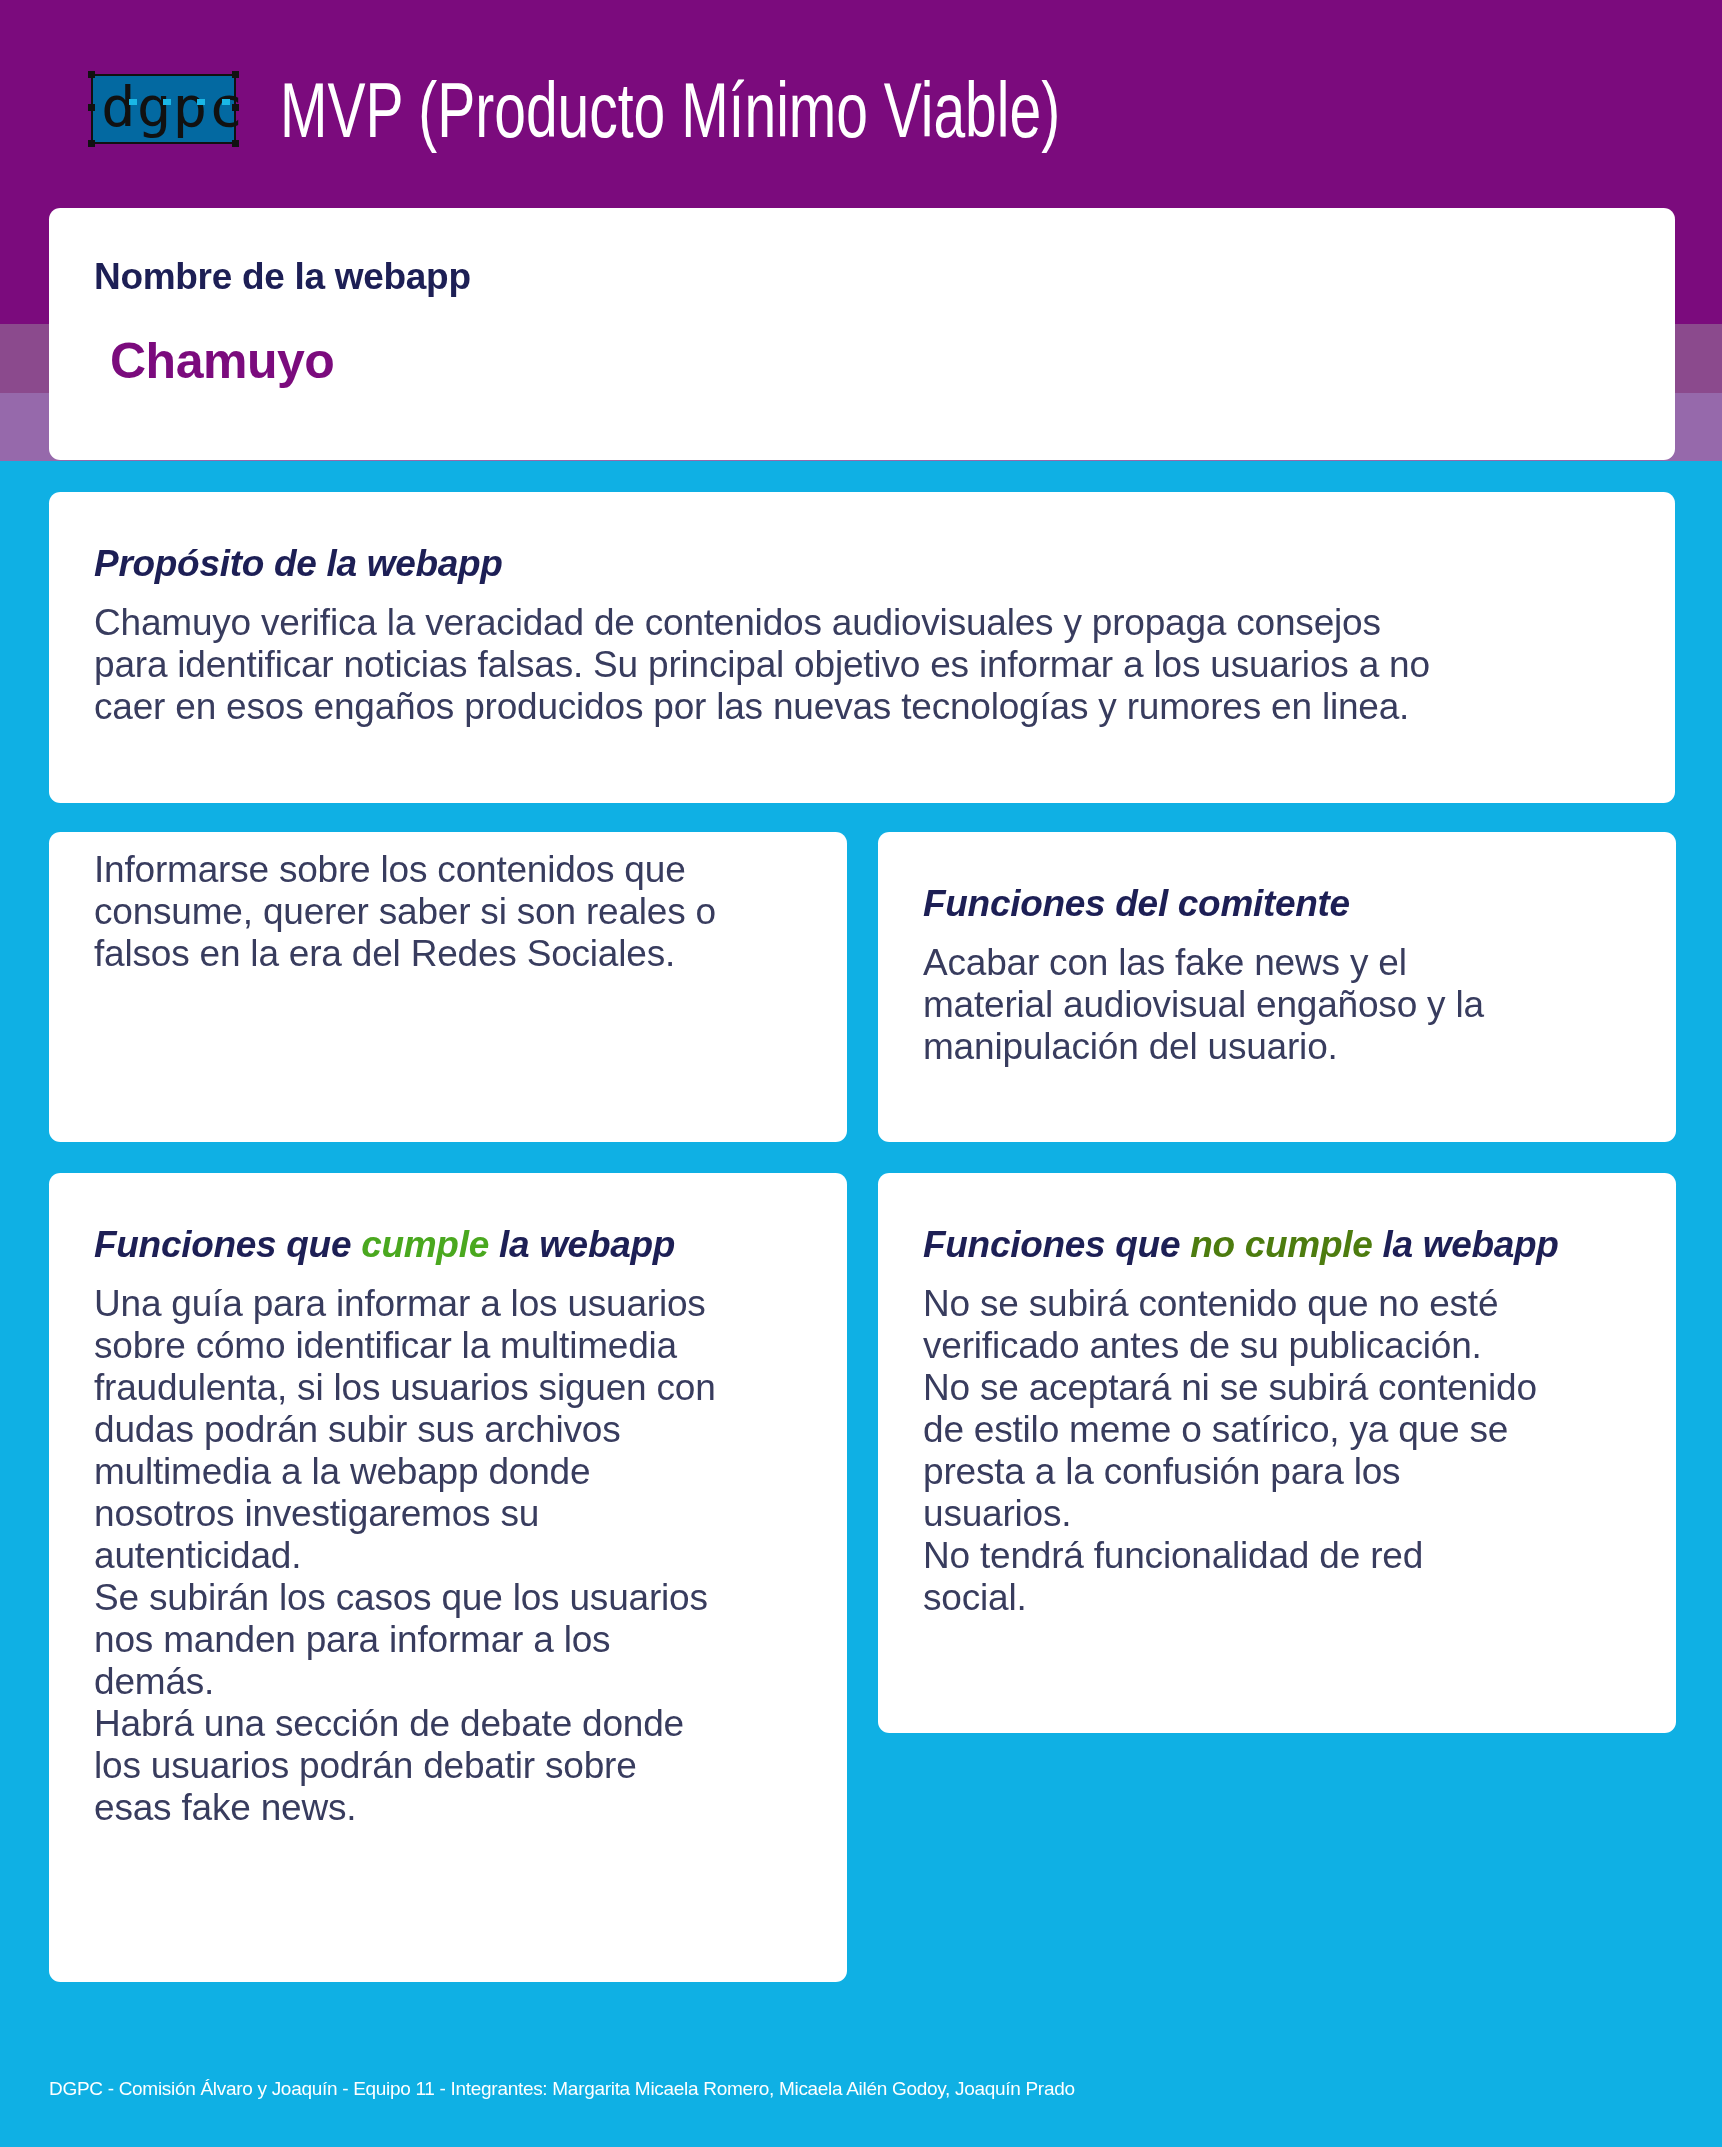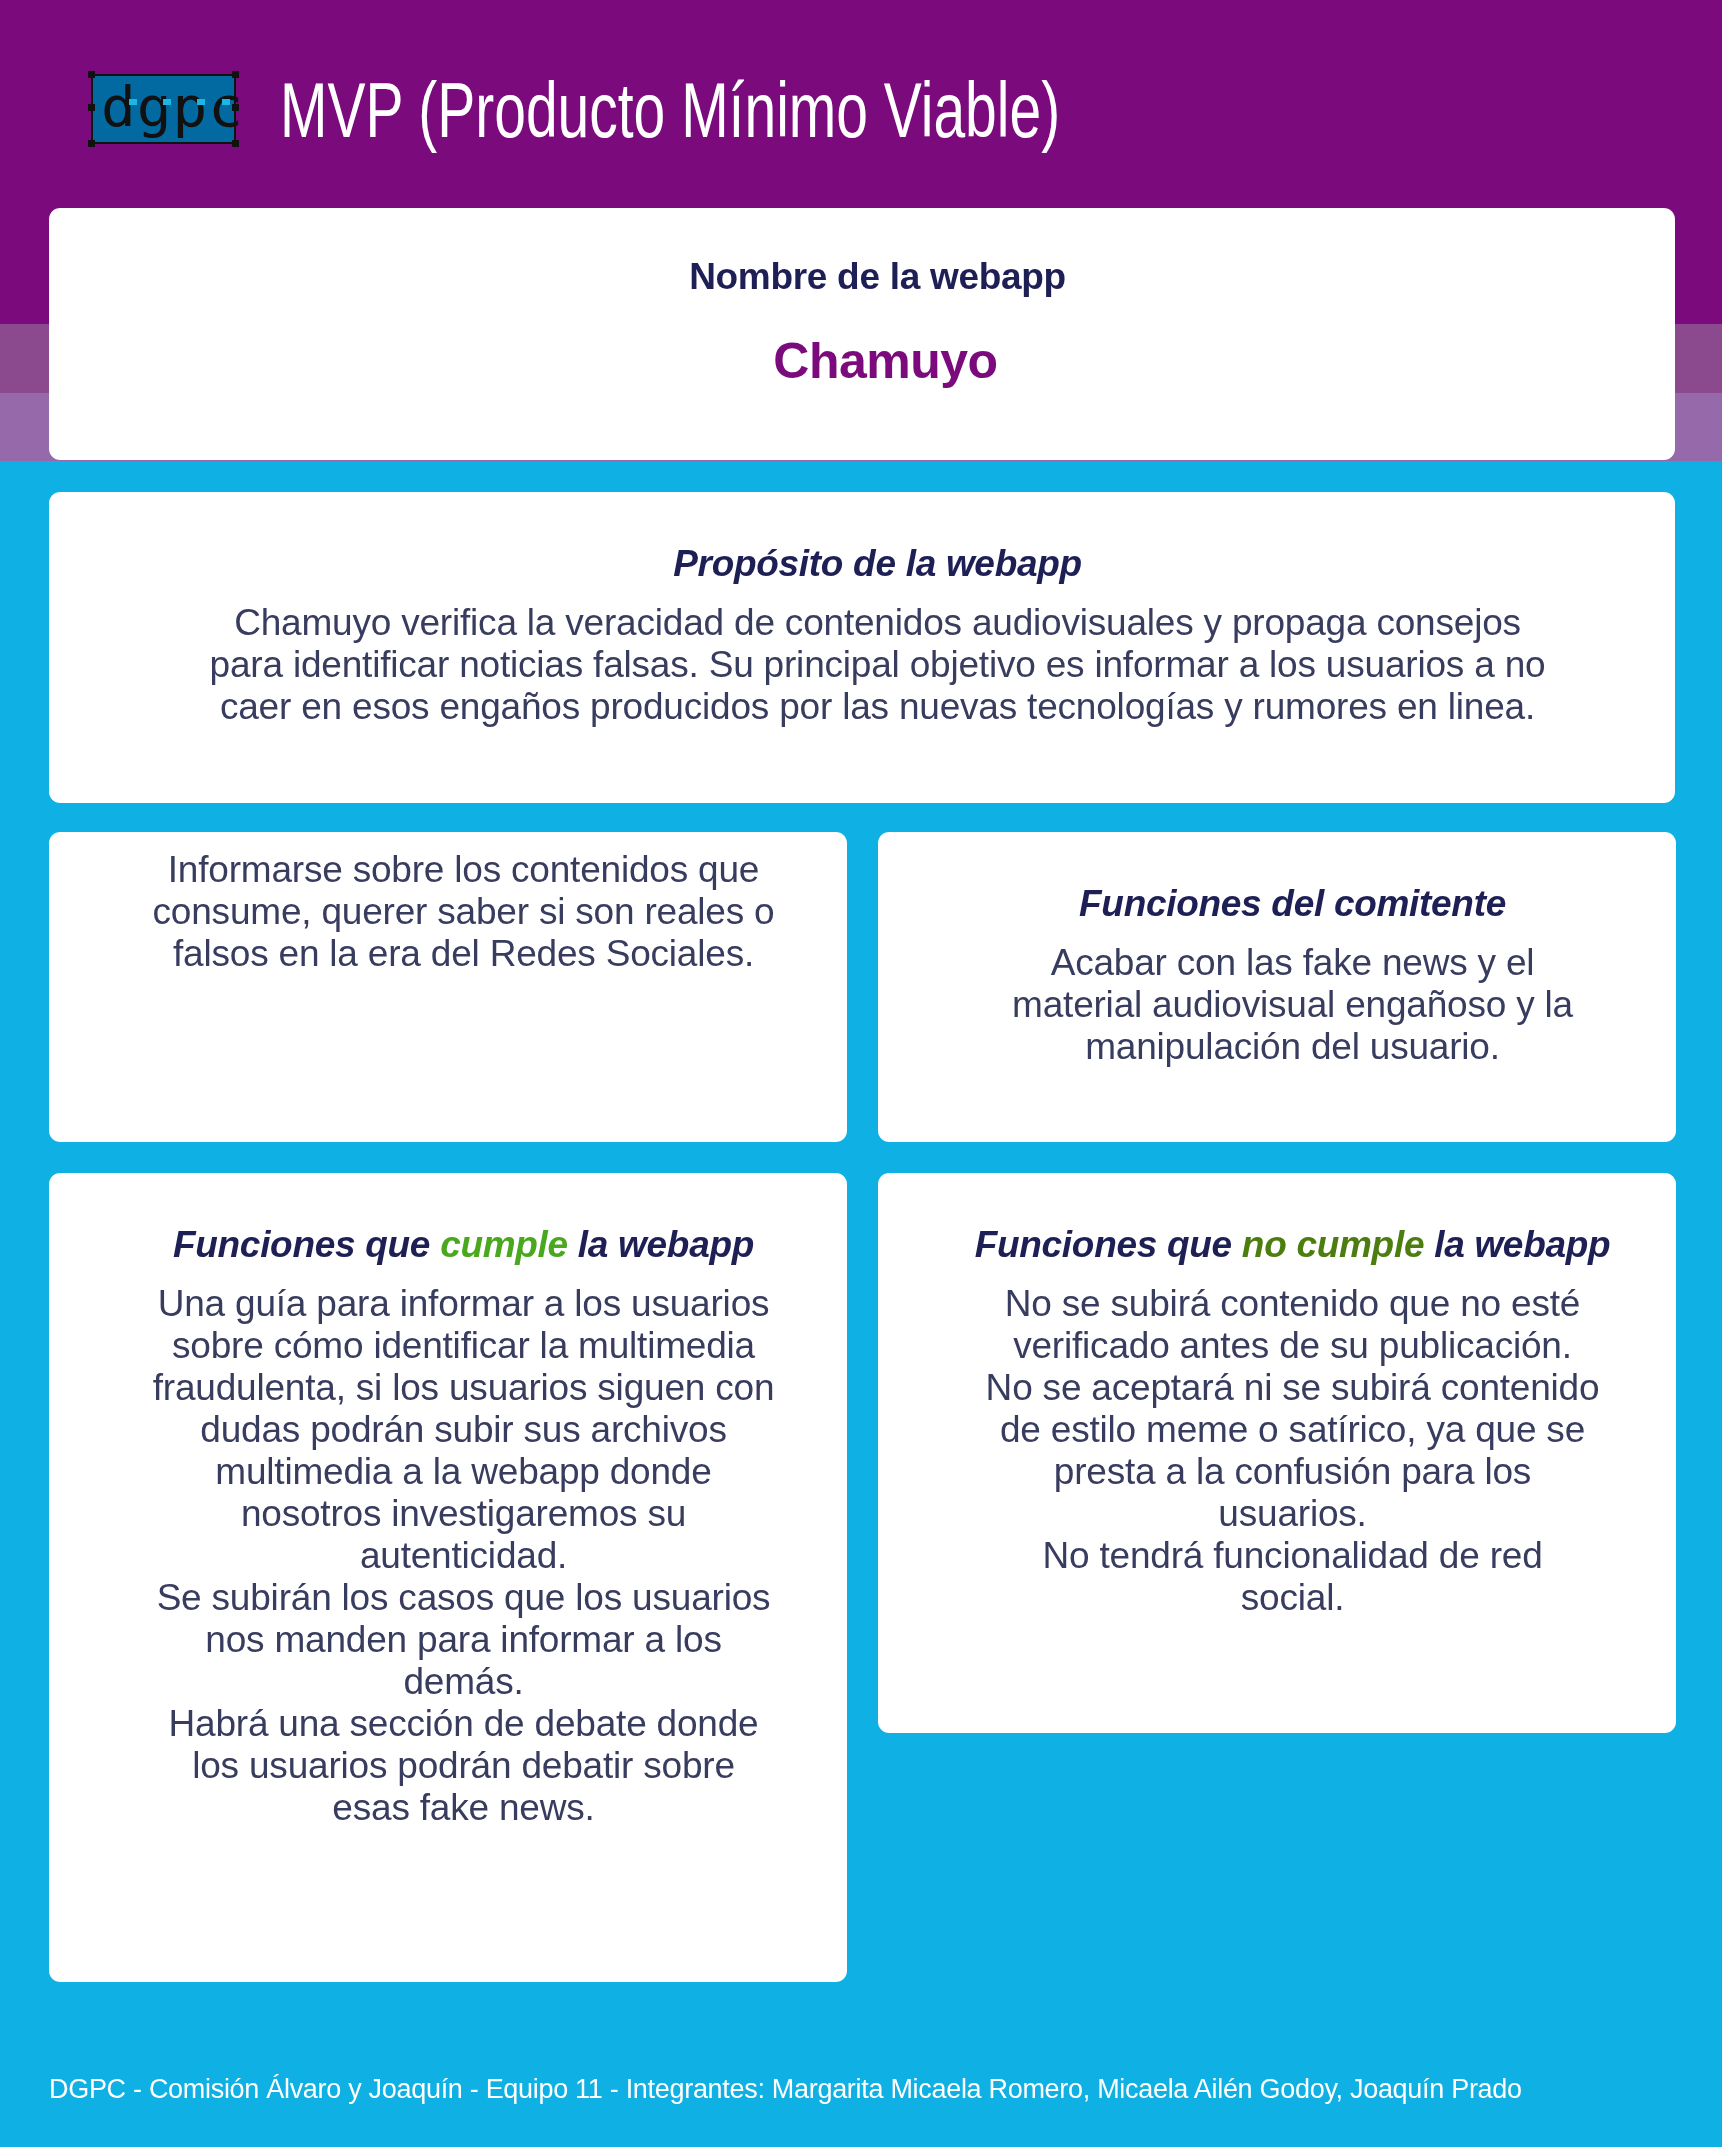--- a/index.html
+++ b/index.html
@@ -26,21 +26,21 @@
     .logo-dot { position: absolute; width: 7.5px; height: 6.6px; background: #1ab7e6; top: 22.6px; }
 
     .title {
       position: absolute; left: 280px; top: 58px; color: #fff; white-space: nowrap;
       font-family: "Liberation Sans", sans-serif; font-size: 77px; line-height: 104px;
       transform: scaleX(0.74); transform-origin: left top;
     }
 
     .card {
       position: absolute; background: #fff; border-radius: 11.3px; box-sizing: border-box;
-      padding-left: 45px; padding-right: 14px; text-align: center;
+      padding-left: 45px; padding-right: 14px;
     }
     .card-name { left: 49px; top: 208px; width: 1626px; height: 252px; }
     .card-purpose { left: 49px; top: 492px; width: 1626px; height: 311px; }
     .card-user { left: 49px; top: 832px; width: 798px; height: 310px; }
     .card-client { left: 878px; top: 832px; width: 798px; height: 310px; }
     .card-does { left: 49px; top: 1173px; width: 798px; height: 809px; }
     .card-doesnt { left: 878px; top: 1173px; width: 798px; height: 560px; }
 
     .h2 {
       color: #1d1f55; font-weight: bold; font-size: 37px; line-height: 43px;
@@ -54,21 +54,21 @@
     .card .h2.sec { margin-top: 50px; font-style: italic; }
     .body-text {
       color: #383c5e; font-size: 37px; line-height: 42px; margin-top: 17px;
       white-space: pre-line; letter-spacing: -0.2px;
     }
     .green { color: #4aa81f; }
     .red { color: #4d7c0f; }
 
     .footer {
       position: absolute; left: 49px; top: 2072px; color: #fff; white-space: nowrap;
-      font-size: 27px; line-height: 34px; letter-spacing: -0.3px;
+      font-size: 19px; line-height: 34px; letter-spacing: -0.3px;
     }
   </style>
 </head>
 <body>
 
 <div class="band band-1"></div>
 <div class="band band-2"></div>
 <div class="band band-3"></div>
 
 <div class="logo">

